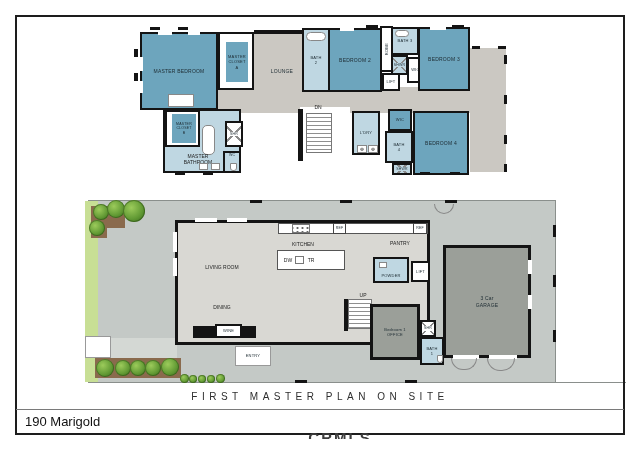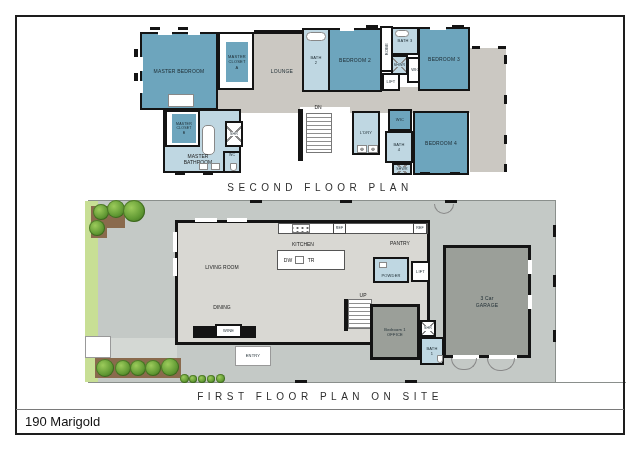--- a/index.html
+++ b/index.html
@@ -173,21 +173,20 @@
     <div class="tick" style="left:374px;top:30px;width:3px;height:9px"></div>
     <div class="tick" style="left:374px;top:70px;width:3px;height:9px"></div>
     <div class="tick" style="left:374px;top:110px;width:3px;height:9px"></div>
     <div class="tick" style="left:374px;top:139px;width:3px;height:8px"></div>
     <div class="tick" style="left:45px;top:147px;width:10px;height:3px"></div>
     <div class="tick" style="left:73px;top:147px;width:10px;height:3px"></div>
     <div class="tick" style="left:290px;top:147px;width:10px;height:3px"></div>
     <div class="tick" style="left:320px;top:147px;width:10px;height:3px"></div>
   </div>
 
-  <div class="title" style="top:182px">SECOND FLOOR PLAN</div>
 
   <div class="abs" style="left:85px;top:200px;width:478px;height:186px">
 
     <div class="abs site" style="left:3px;top:1px;width:468px;height:181px"></div>
     <div class="lawn" style="left:0;top:1px;width:13px;height:181px"></div>
     <div class="gline" style="left:3px;top:0;width:468px;height:1px"></div>
     <div class="gline" style="left:3px;top:182px;width:538px;height:1px"></div>
     <div class="gline" style="left:470px;top:1px;width:1px;height:181px"></div>
 
     <div class="abs wht b1" style="left:0;top:136px;width:26px;height:22px;border:1px solid #999"></div>
@@ -288,20 +287,21 @@
     <div class="tick" style="left:165px;top:0;width:12px;height:3px"></div>
     <div class="tick" style="left:255px;top:0;width:12px;height:3px"></div>
     <div class="tick" style="left:360px;top:0;width:12px;height:3px"></div>
     <div class="tick" style="left:468px;top:25px;width:3px;height:12px"></div>
     <div class="tick" style="left:468px;top:75px;width:3px;height:12px"></div>
     <div class="tick" style="left:468px;top:130px;width:3px;height:12px"></div>
     <div class="tick" style="left:210px;top:180px;width:12px;height:3px"></div>
     <div class="tick" style="left:320px;top:180px;width:12px;height:3px"></div>
   </div>
 
-  <div class="title" style="top:391px">FIRST FLOOR PLAN ON SITE</div>
+  <div class="title" style="top:391px">FIRST MASTER PLAN ON SITE</div>
 
   <div class="frame"></div>
   <div class="divider"></div>
   <div class="address">190 Marigold</div>
 
+  <div class="wm">CRMLS</div>
 
 </div>
 
 </body></html>

